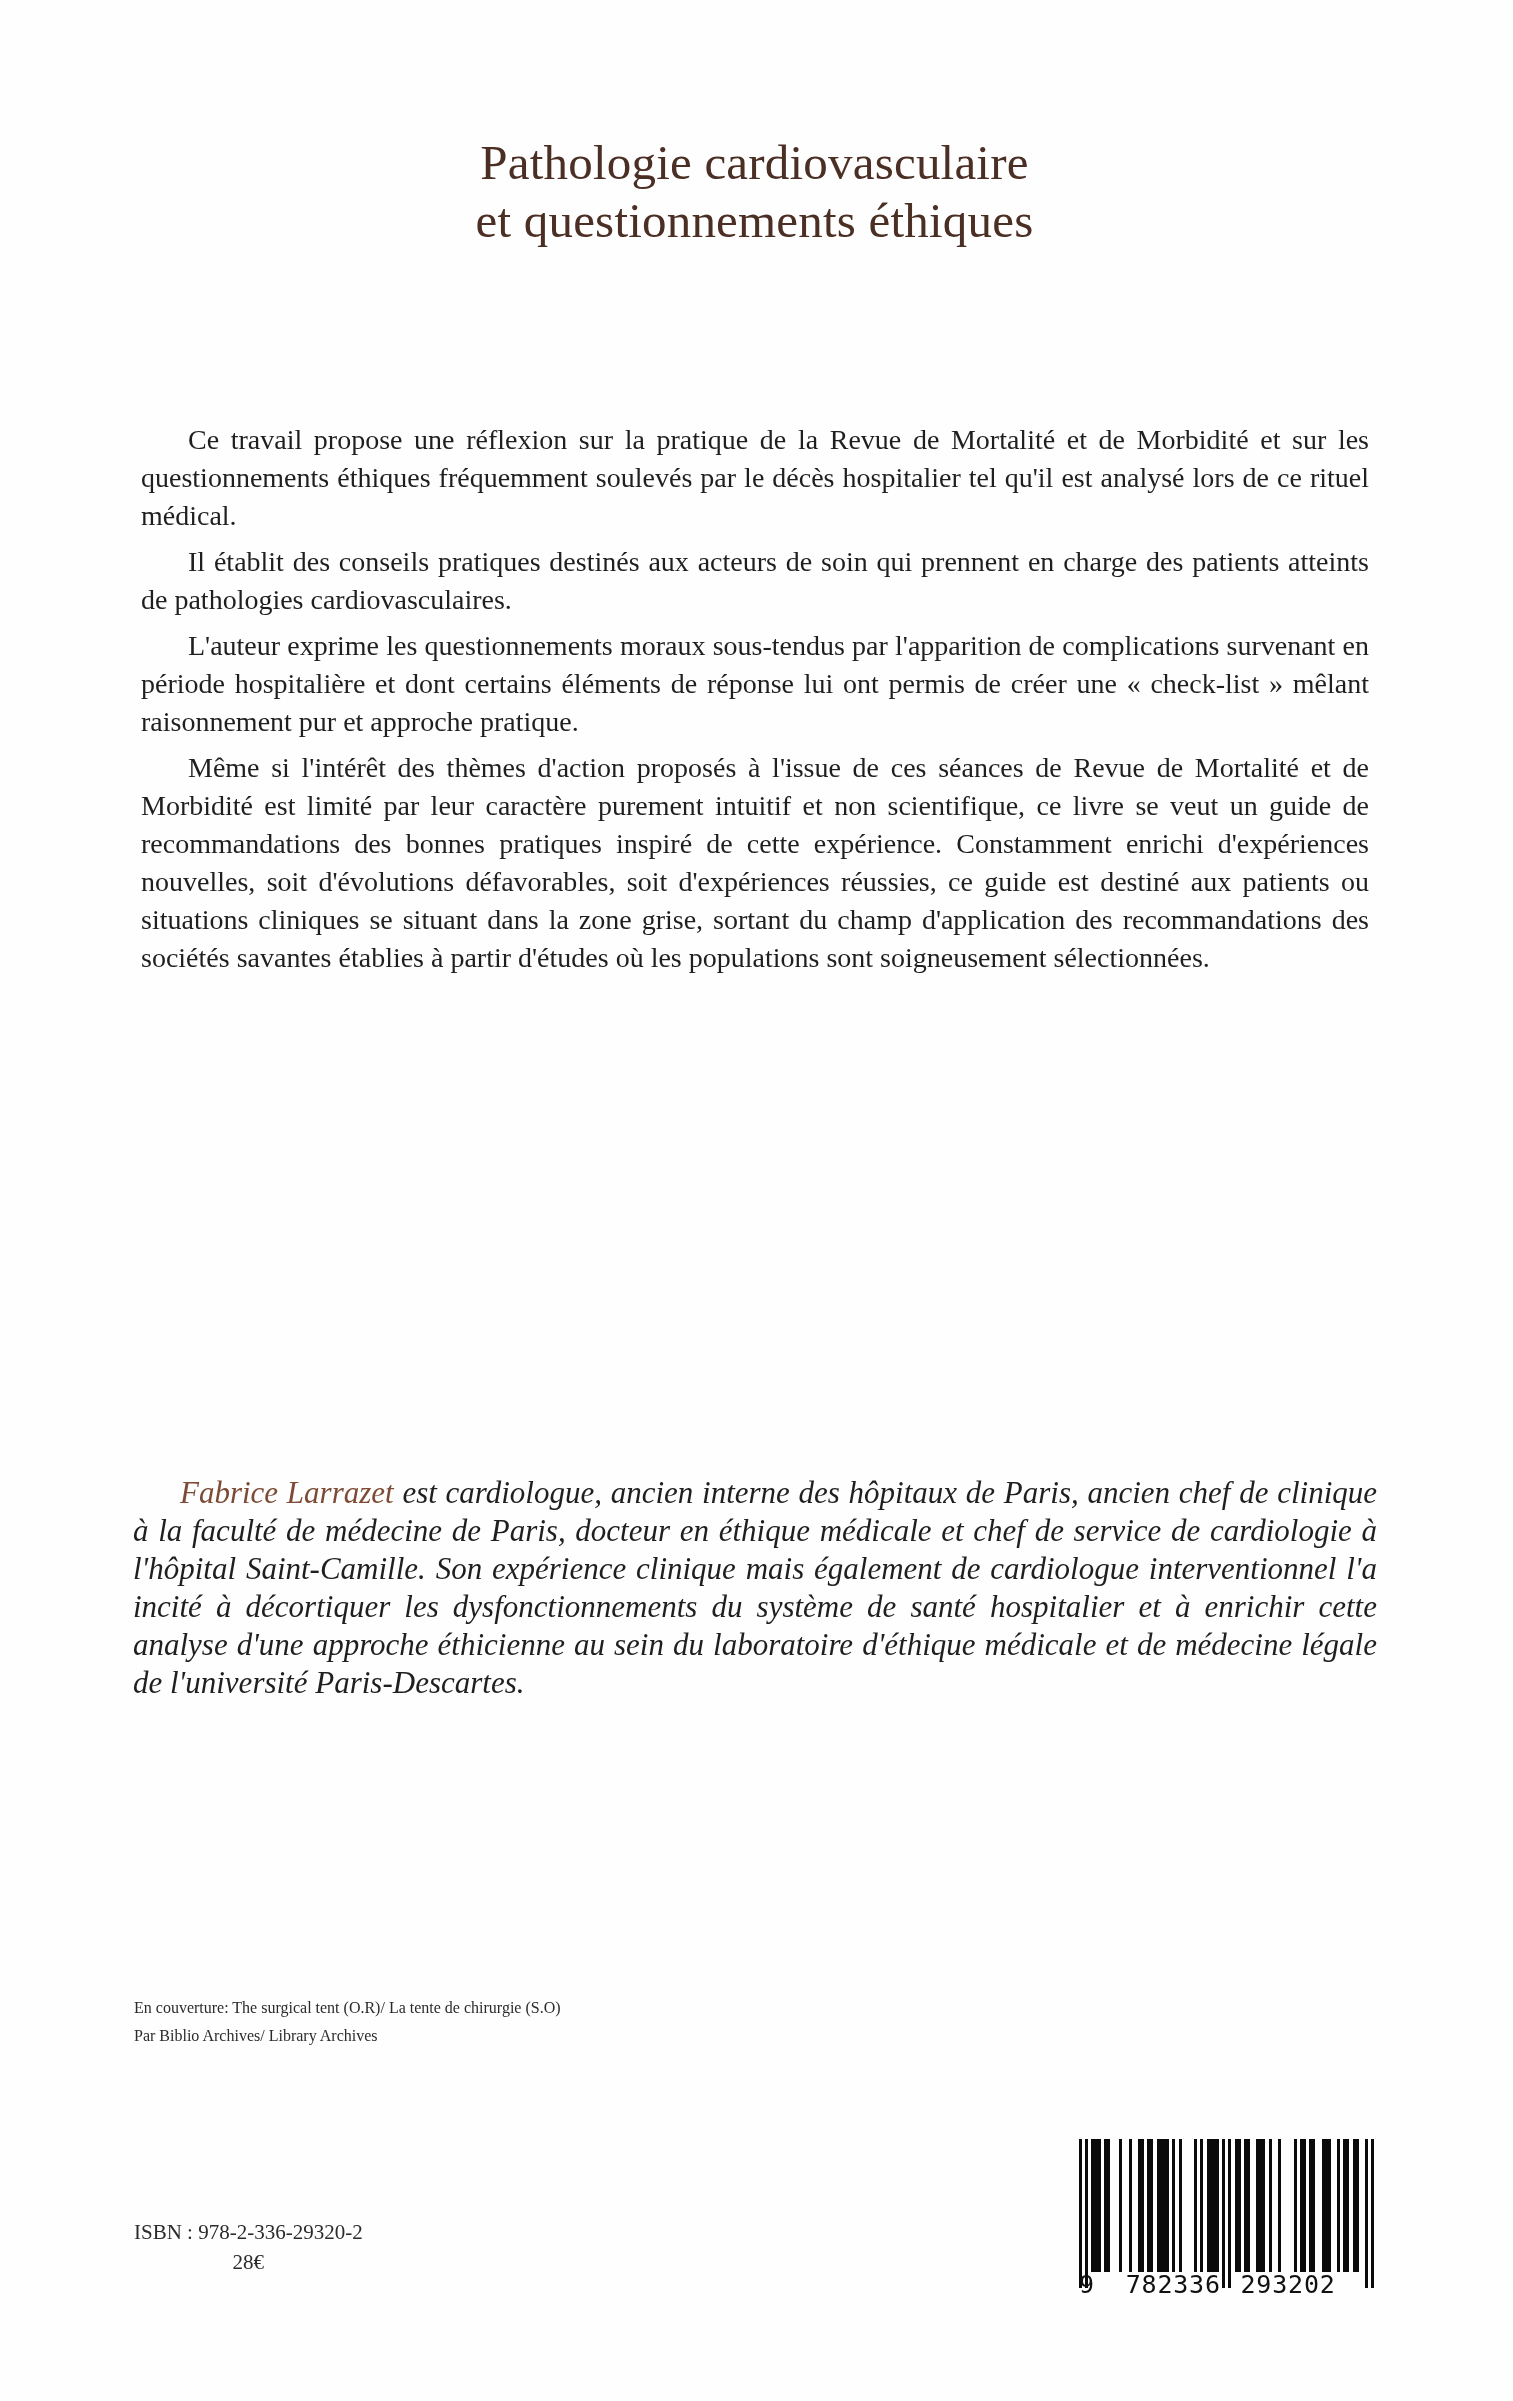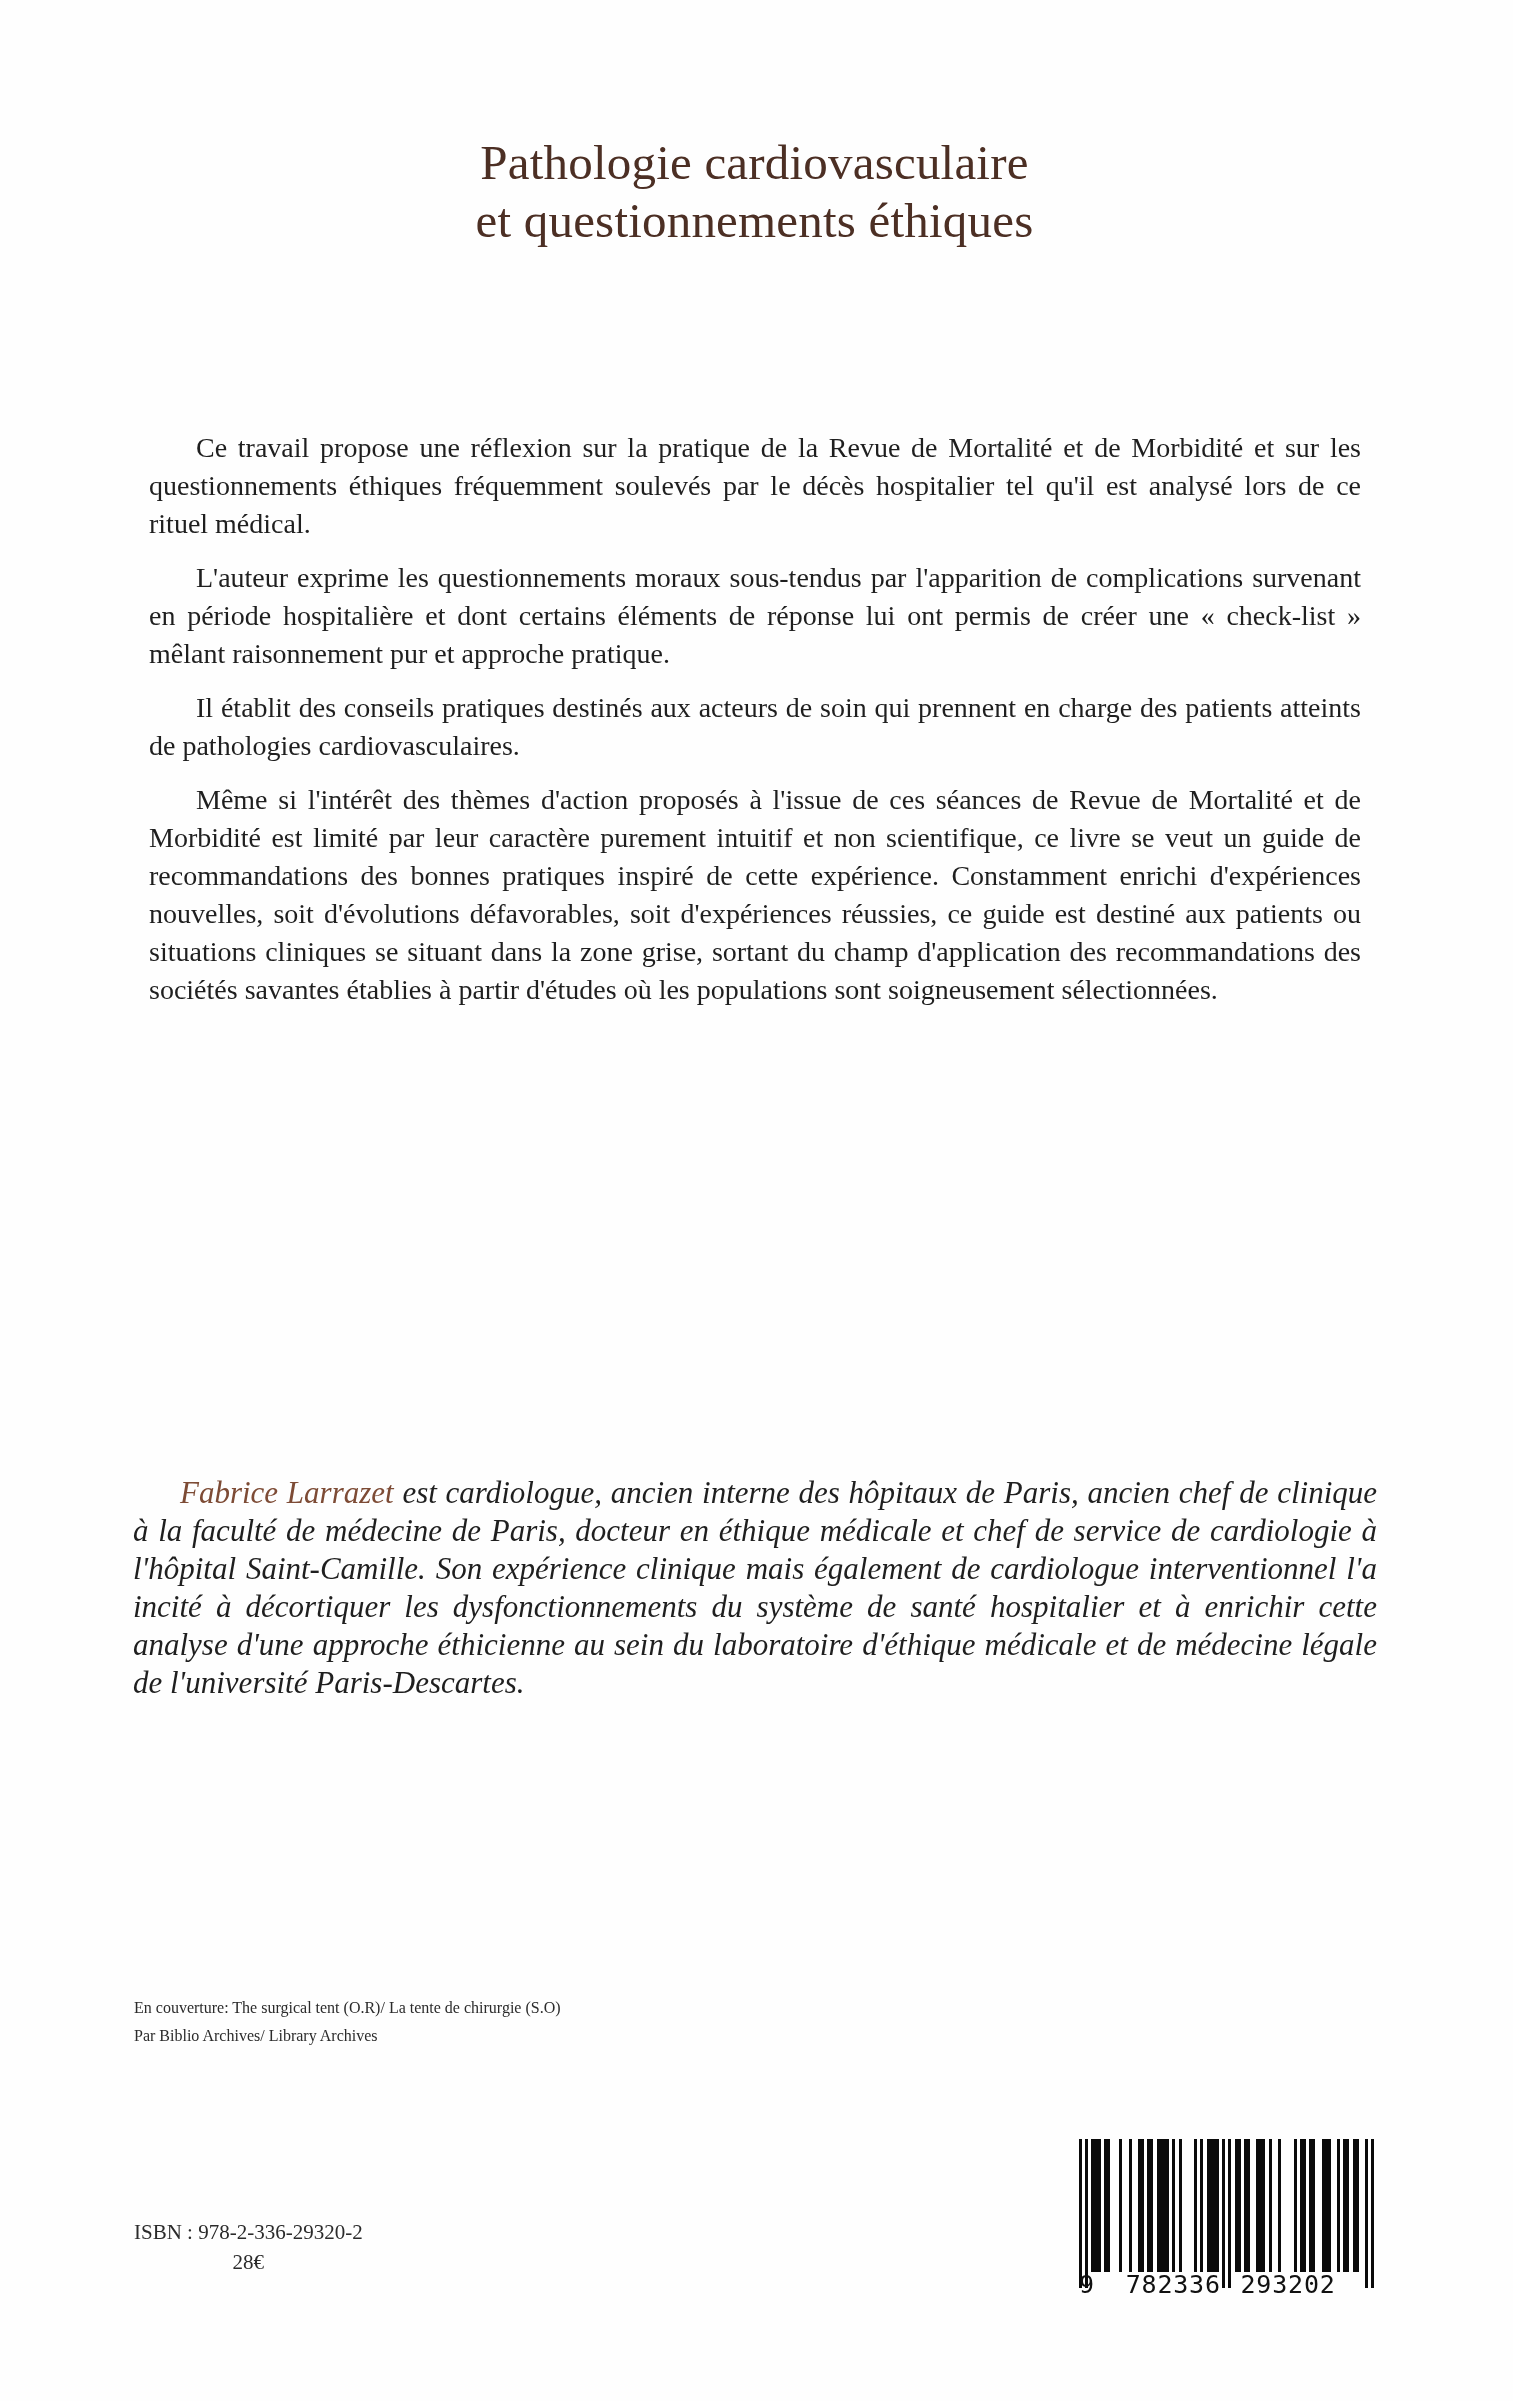--- a/index.html
+++ b/index.html
@@ -46,21 +46,21 @@
     left: 133px;
     top: 413px;
     width: 1244px;
     text-align: justify;
     text-justify: inter-word;
     font-size: 28px;
     line-height: 38px;
     color: #1f1f1f;
   }
   .blurb p {
-    margin: 16px;
+    margin: 8px;
     text-indent: 47px;
   }
 
   
   .bio {
     position: absolute;
     left: 133px;
     top: 1474px;
     width: 1244px;
     text-align: justify;
@@ -142,22 +142,22 @@
 
 <div class="page">
 
   <div class="title-block">
     <div class="title-line">Pathologie cardiovasculaire</div>
     <div class="title-line">et questionnements éthiques</div>
   </div>
 
   <div class="blurb">
     <p>Ce travail propose une réflexion sur la pratique de la Revue de Mortalité et de Morbidité et sur les questionnements éthiques fréquemment soulevés par le décès hospitalier tel qu'il est analysé lors de ce rituel médical.</p>
+    <p>Il établit des conseils pratiques destinés aux acteurs de soin qui prennent en charge des patients atteints de pathologies cardiovasculaires.</p>
     <p>L'auteur exprime les questionnements moraux sous-tendus par l'apparition de complications survenant en période hospitalière et dont certains éléments de réponse lui ont permis de créer une « check-list » mêlant raisonnement pur et approche pratique.</p>
-    <p>Il établit des conseils pratiques destinés aux acteurs de soin qui prennent en charge des patients atteints de pathologies cardiovasculaires.</p>
     <p>Même si l'intérêt des thèmes d'action proposés à l'issue de ces séances de Revue de Mortalité et de Morbidité est limité par leur caractère purement intuitif et non scientifique, ce livre se veut un guide de recommandations des bonnes pratiques inspiré de cette expérience. Constamment enrichi d'expériences nouvelles, soit d'évolutions défavorables, soit d'expériences réussies, ce guide est destiné aux patients ou situations cliniques se situant dans la zone grise, sortant du champ d'application des recommandations des sociétés savantes établies à partir d'études où les populations sont soigneusement sélectionnées.</p>
   </div>
 
   <div class="bio">
     <p><span class="author-name">Fabrice Larrazet</span><span> est cardiologue, ancien interne des hôpitaux de Paris, ancien chef de clinique à la faculté de médecine de Paris, docteur en éthique médicale et chef de service de cardiologie à l'hôpital Saint-Camille. Son expérience clinique mais également de cardiologue interventionnel l'a incité à décortiquer les dysfonctionnements du système de santé hospitalier et à enrichir cette analyse d'une approche éthicienne au sein du laboratoire d'éthique médicale et de médecine légale de l'université Paris-Descartes.</span></p>
   </div>
 
   <div class="cover-credit">
     <div>En couverture: The surgical tent (O.R)/ La tente de chirurgie (S.O)</div>
     <div>Par Biblio Archives/ Library Archives</div>

